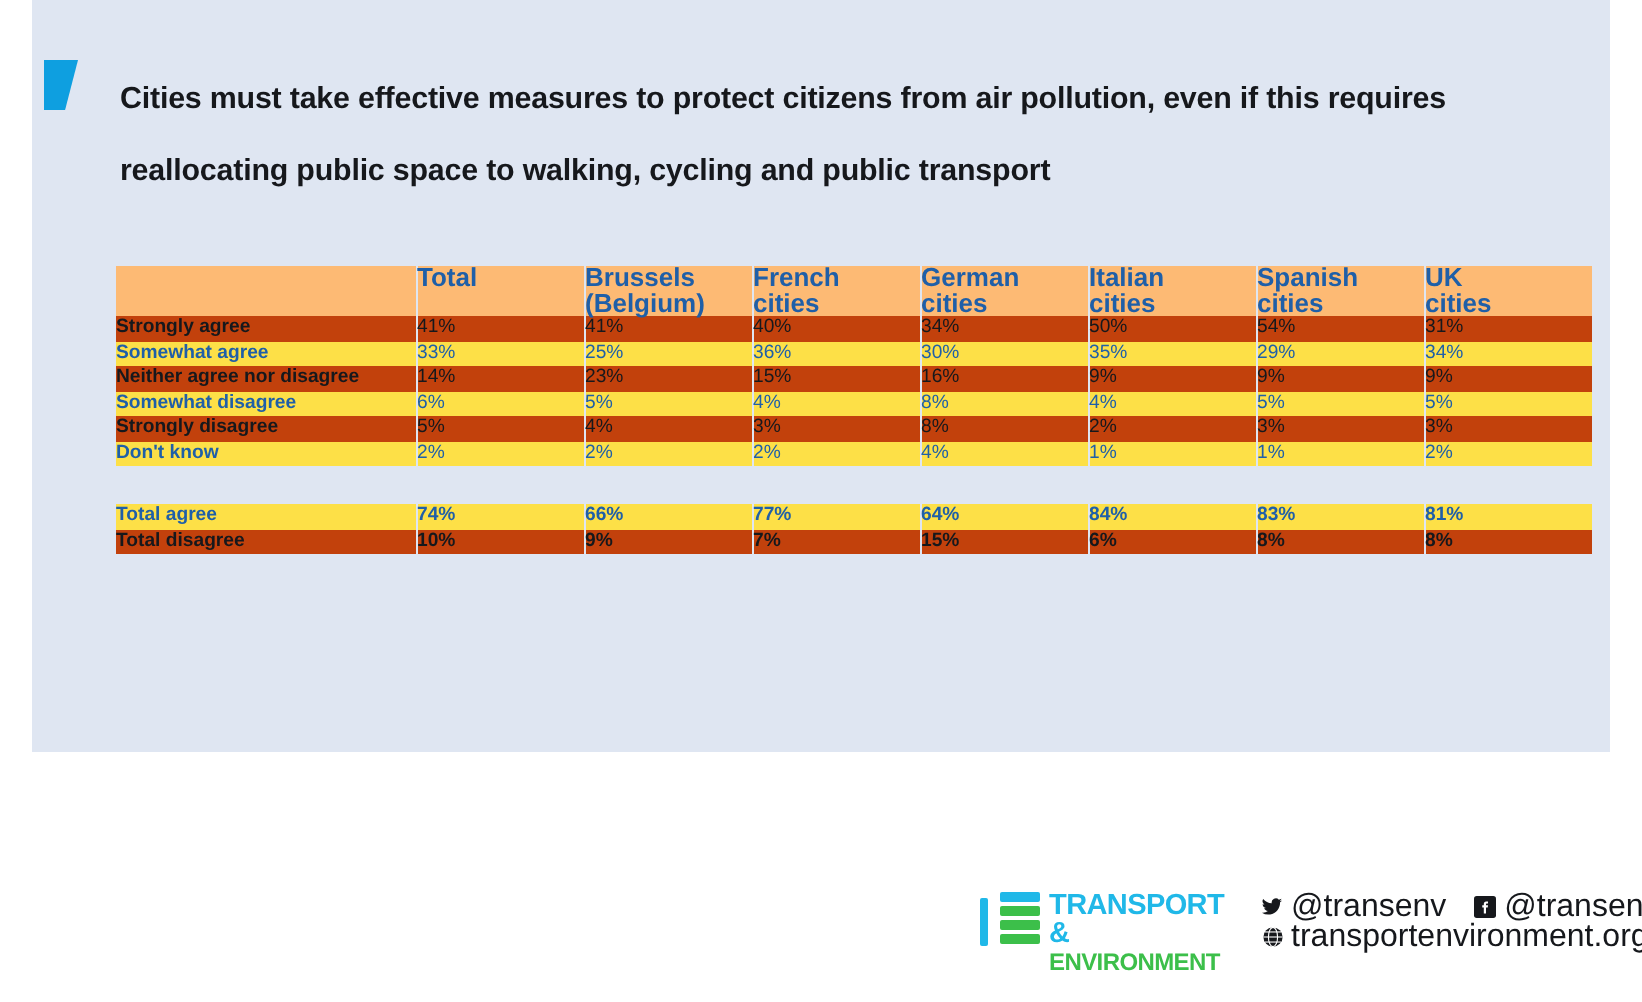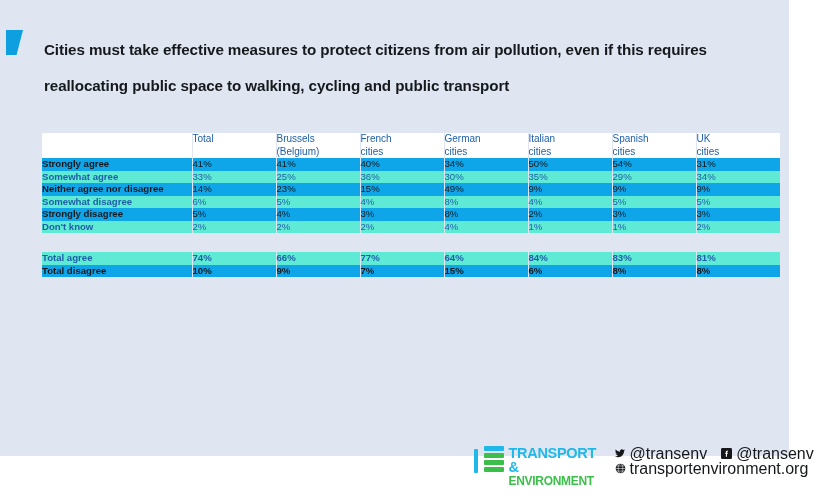--- a/index.html
+++ b/index.html
@@ -1,36 +1,36 @@
 <!DOCTYPE html>
 <html><head>
 <meta charset="utf-8">
 <style>
   html,body{margin:0;padding:0;background:#ffffff;}
   body{width:821px;height:501px;font-family:"Liberation Sans",sans-serif;overflow:hidden;}
-  #slide{position:absolute;left:0;top:0;width:789px;height:456px;background:#dfe6f2;}
+  #slide{position:absolute;left:16px;top:0;width:789px;height:376px;background:#dfe6f2;}
   #accent{position:absolute;left:6px;top:30px;width:0;height:0;
           border-left:14px solid #119fe0;border-bottom:22px solid #119fe0;
           border-right:0 solid transparent;}
   #accent{clip-path:polygon(0 0,100% 0,62% 100%,0 100%);border:0;width:17px;height:25px;background:#0e9fe0;}
   #title{position:absolute;left:44px;top:32px;width:720px;color:#16181c;
          font-size:15.2px;font-weight:bold;line-height:36px;letter-spacing:-0.1px;}
   #table{position:absolute;left:42px;top:133px;width:738px;border-collapse:collapse;table-layout:fixed;}
   #table td,#table th{padding:0;margin:0;}
   .c0{width:150px;}
   .cN{width:84px;}
-  .hdr td{background:#ffffff;color:#1f5fa8;font-weight:normal;font-size:10px;
+  .hdr td{background:#fdba74;color:#1f5fa8;font-weight:bold;font-size:13px;
           vertical-align:top;padding:11px 0 10px 8px;line-height:12.5px;
           border-right:1.5px solid #dfe6f2;}
   .hdr td:last-child{border-right:0;}
   .row td{font-size:9.6px;padding:6px 0 6px 8px;line-height:12.5px;
           border-right:1.5px solid #dfe6f2;height:12px;}
   .row td:last-child{border-right:0;}
-  .row.dark td{background:#0ea5e9;color:#16181c;}
-  .row.light td{background:#5eead4;color:#1f5fa8;}
+  .row.dark td{background:#c2410c;color:#16181c;}
+  .row.light td{background:#fde047;color:#1f5fa8;}
   .row.light td{border-right-color:#dfe6f2;}
   .row td.lbl{font-weight:bold;}
   .row.tall td{padding:4px 0 5px 8px;}
   .spacer td{height:19px;background:#dfe6f2;border:0;padding:0;}
   .total td{font-weight:bold;}
   #footer{position:absolute;left:472px;top:446px;height:34px;display:flex;align-items:flex-start;}
   #logomark{width:34px;height:27px;position:relative;margin-right:6px;}
   .lmv{position:absolute;left:2px;top:3px;width:4px;height:24px;background:#20b8e8;border-radius:1px;}
   .lme1{position:absolute;left:12px;top:7px;width:20px;height:4.5px;background:#3cbf4a;border-radius:1px;}
   .lme2{position:absolute;left:12px;top:14px;width:20px;height:4.5px;background:#3cbf4a;border-radius:1px;}
@@ -117,21 +117,21 @@
         <td>35%</td>
         <td>29%</td>
         <td>34%</td>
       </tr>
 
       <tr class="row dark tall">
         <td class="lbl">Neither agree nor disagree</td>
         <td>14%</td>
         <td>23%</td>
         <td>15%</td>
-        <td>49%</td>
+        <td>16%</td>
         <td>9%</td>
         <td>9%</td>
         <td>9%</td>
       </tr>
 
       <tr class="row light">
         <td class="lbl">Somewhat disagree</td>
         <td>6%</td>
         <td>5%</td>
         <td>4%</td>

